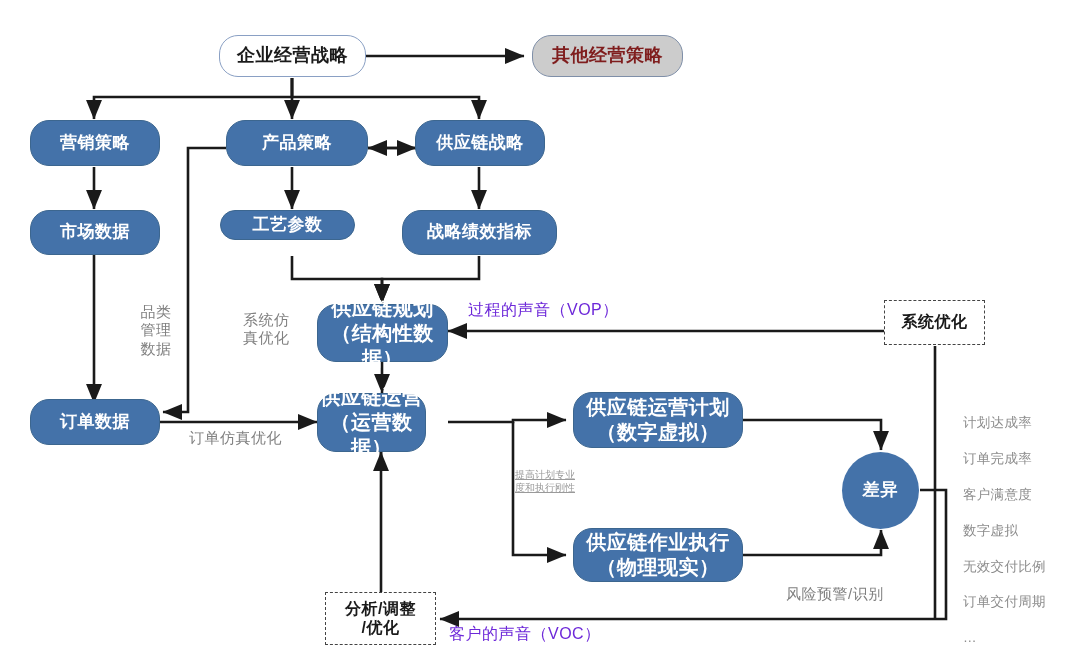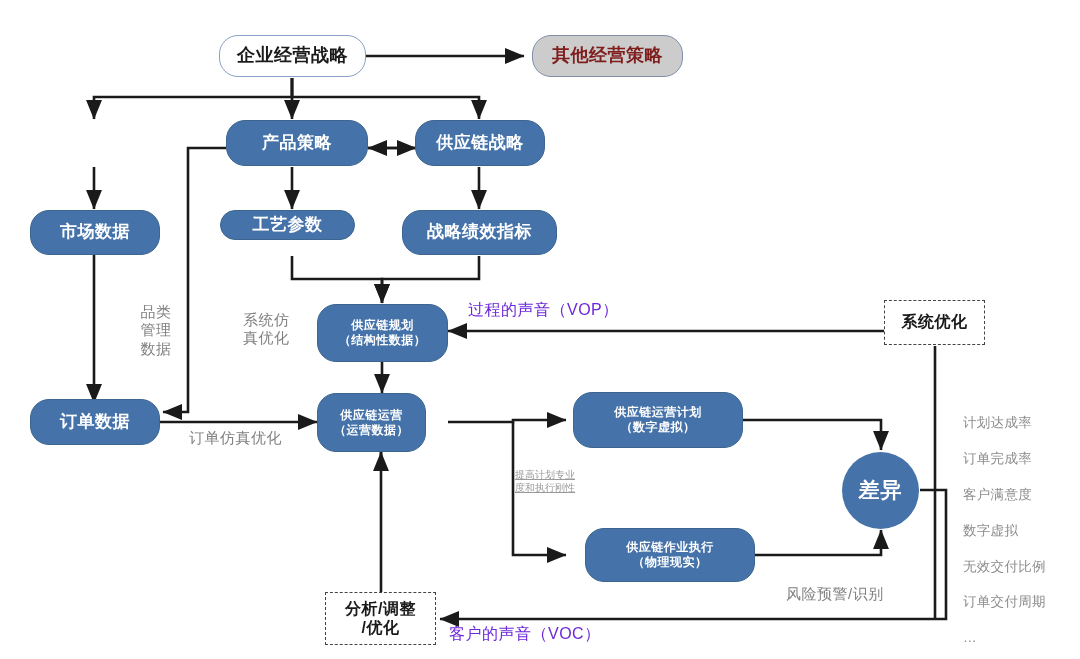--- a/index.html
+++ b/index.html
@@ -15,40 +15,40 @@
     display:flex;align-items:center;justify-content:center;
     text-align:center;line-height:1.18;
     border-radius:19px;
     white-space:pre-line;
   }
   
   .n-blue{
     background:#4472A9;color:#ffffff;border:1px solid #3c668f;
     font-size:17px;font-weight:600;letter-spacing:0.5px;
   }
-  .n-blue.two-line{font-size:12px;line-height:1.25;}
+  .n-blue.two-line{font-size:20px;line-height:1.25;}
   
   .n-white{
     background:#ffffff;color:#1a1a1a;border:1.3px solid #8aa0c4;
     font-size:18px;font-weight:600;letter-spacing:0.5px;
   }
   
   .n-grey{
     background:#cccccc;color:#7f1d1d;border:1.3px solid #7f8fa8;
     font-size:18px;font-weight:600;letter-spacing:0.5px;
   }
   
   .n-dashed{
     background:#ffffff;color:#1a1a1a;border:1.6px dashed #444444;border-radius:0;
     font-size:16px;font-weight:600;letter-spacing:0.5px;
   }
   
   .n-circle{
     background:#4472A9;color:#ffffff;border-radius:50%;
-    font-size:21px;font-weight:600;letter-spacing:1px;
+    font-size:17px;font-weight:600;letter-spacing:1px;
   }
 
   .lbl{
     position:absolute;line-height:1.22;white-space:pre-line;
   }
   .lbl-grey{color:#808080;font-size:15px;letter-spacing:0.5px;}
   .lbl-grey-sm{color:#9a9a9a;font-size:10px;letter-spacing:0px;line-height:1.3;}
   .lbl-grey-list{color:#8c8c8c;font-size:13.5px;line-height:1.33;letter-spacing:0.3px;}
   .lbl-blue{color:#6d28d9;font-size:16px;letter-spacing:0.5px;}
 </style>
@@ -111,20 +111,21 @@
     </g>
     <g stroke="#1a1a1a" stroke-width="2.6" fill="none" marker-end="url(#ah)">
       <path d="M381,470 L381,452"></path>
     </g>
   </svg>
 
   <div class="node n-white" style="left:219px;top:35px;width:147px;height:42px;">企业经营战略</div>
 
   <div class="node n-grey" style="left:532px;top:35px;width:151px;height:42px;">其他经营策略</div>
 
+  <div class="node n-blue" style="left:30px;top:120px;width:130px;height:46px;">营销策略</div>
 
   <div class="node n-blue" style="left:226px;top:120px;width:142px;height:46px;">产品策略</div>
 
   <div class="node n-blue" style="left:415px;top:120px;width:130px;height:46px;">供应链战略</div>
 
   <div class="node n-blue" style="left:30px;top:210px;width:130px;height:45px;">市场数据</div>
 
   <div class="node n-blue" style="left:220px;top:210px;width:135px;height:30px;">工艺参数</div>
 
   <div class="node n-blue" style="left:402px;top:210px;width:155px;height:45px;">战略绩效指标</div>
@@ -133,21 +134,21 @@
 
   <div class="node n-blue two-line" style="left:317px;top:304px;width:131px;height:58px;">供应链规划
 （结构性数据）</div>
 
   <div class="node n-blue two-line" style="left:317px;top:393px;width:109px;height:59px;">供应链运营
 （运营数据）</div>
 
   <div class="node n-blue two-line" style="left:573px;top:392px;width:170px;height:56px;">供应链运营计划
 （数字虚拟）</div>
 
-  <div class="node n-blue two-line" style="left:573px;top:528px;width:170px;height:54px;margin-left:12px;">供应链作业执行
+  <div class="node n-blue two-line" style="left:573px;top:528px;width:170px;height:54px;">供应链作业执行
 （物理现实）</div>
 
   <div class="node n-circle" style="left:842px;top:452px;width:77px;height:77px;">差异</div>
 
   <div class="node n-dashed" style="left:884px;top:300px;width:101px;height:45px;">系统优化</div>
 
   <div class="node n-dashed" style="left:325px;top:592px;width:111px;height:53px;">分析/调整
 /优化</div>
 
   <div class="lbl lbl-grey" style="left:130px;top:303px;width:52px;text-align:center;">品类

